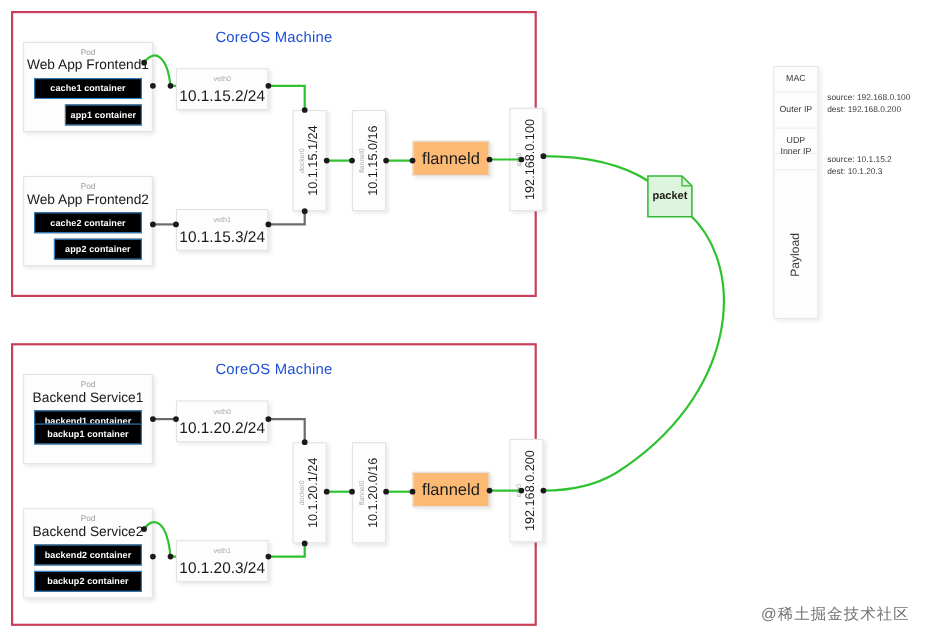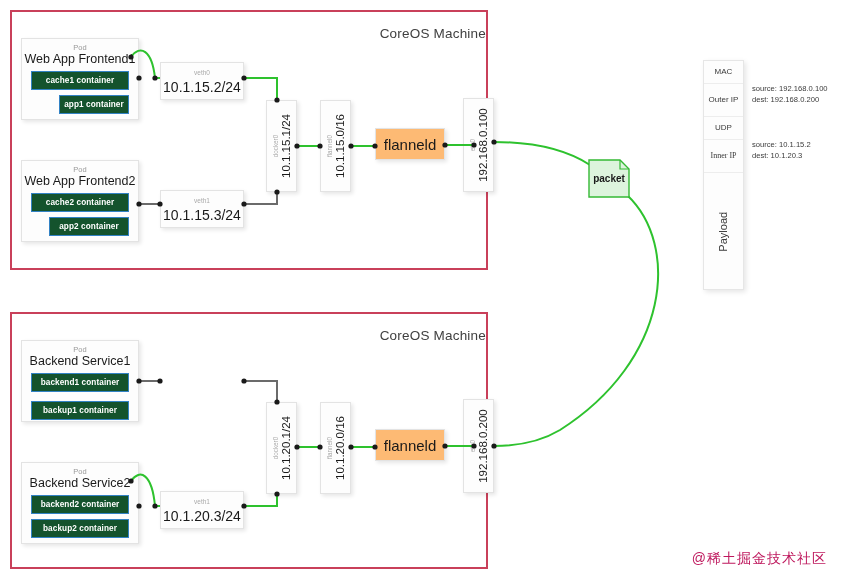--- a/index.html
+++ b/index.html
@@ -3,31 +3,31 @@
 <meta charset="utf-8">
 <style>
   html,body{margin:0;padding:0;background:#ffffff;}
   body{width:843px;height:582px;position:relative;overflow:hidden;
        font-family:"Liberation Sans","DejaVu Sans",sans-serif;}
   .canvas{position:absolute;left:0;top:0;width:843px;height:582px;}
   svg.wires{position:absolute;left:0;top:0;width:843px;height:582px;pointer-events:none;}
 
   
   .machine{position:absolute;border:2px solid #c9405a;background:#ffffff;box-sizing:border-box;}
-  .machine-title{position:absolute;width:100%;text-align:right;top:14px;left:0;
-    font-size:13.5px;color:#404040;letter-spacing:.2px;}
+  .machine-title{position:absolute;width:100%;text-align:center;top:14px;left:0;
+    font-size:13.5px;color:#1d4ed8;letter-spacing:.2px;}
 
   
   .pod{position:absolute;background:#fdfdfd;border:1px solid #e3e3e3;
        box-shadow:2px 2px 4px rgba(0,0,0,.10);box-sizing:border-box;}
   .pod-kind{position:absolute;top:4px;left:0;width:100%;text-align:center;
        font-size:7.5px;color:#9a9a9a;}
   .pod-title{position:absolute;top:13px;left:0;width:100%;text-align:center;
        font-size:12.5px;color:#1a1a1a;}
-  .ctr{position:absolute;left:9px;right:9px;height:19px;background:#14532d;
+  .ctr{position:absolute;left:9px;right:9px;height:19px;background:#000000;
        border:1px solid #3282c4;color:#ffffff;font-size:8.2px;font-weight:bold;
        display:flex;align-items:center;justify-content:center;box-sizing:border-box;
        letter-spacing:.1px;}
 
   
   .veth{position:absolute;background:#fdfdfd;border:1px solid #e3e3e3;
         box-shadow:2px 2px 4px rgba(0,0,0,.10);box-sizing:border-box;}
   .veth-kind{position:absolute;top:6px;left:0;width:100%;text-align:center;
         font-size:6.5px;color:#a9a9a9;}
   .veth-ip{position:absolute;top:16px;left:0;width:100%;text-align:center;
@@ -58,21 +58,21 @@
         box-shadow:2px 2px 5px rgba(0,0,0,.10);box-sizing:border-box;}
   .lrow{position:absolute;left:0;width:100%;box-sizing:border-box;
         border-bottom:1px solid #ededed;display:flex;align-items:center;
         justify-content:center;text-align:center;font-size:8px;color:#3a3a3a;
         line-height:9.5px;}
   .lrow.last{border-bottom:none;}
   .lrow.vert span{transform:rotate(-90deg);white-space:nowrap;font-size:11px;}
   .note{position:absolute;font-size:7.6px;color:#3a3a3a;line-height:10.5px;
         white-space:pre-line;}
 
-  .watermark{position:absolute;right:16px;bottom:14px;font-size:14px;color:#be185d;
+  .watermark{position:absolute;right:16px;bottom:14px;font-size:14px;color:#737373;
         letter-spacing:1px;text-align:right;}
 </style>
 </head>
 <body>
 
 <div class="canvas">
 
   <div class="machine" style="left:10px;top:10px;width:478px;height:260px;">
     <div class="machine-title">CoreOS Machine</div>
   </div>
@@ -123,30 +123,34 @@
   </div>
 
   <div class="machine" style="left:10px;top:312px;width:478px;height:257px;">
     <div class="machine-title">CoreOS Machine</div>
   </div>
 
   <div class="pod" style="left:21px;top:340px;width:118px;height:82px;">
     <div class="pod-kind">Pod</div>
     <div class="pod-title">Backend Service1</div>
     <div class="ctr" style="top:32px;">backend1 container</div>
-    <div class="ctr" style="top:60px;">backup1 container</div>
+    <div class="ctr" style="top:44px;">backup1 container</div>
   </div>
 
   <div class="pod" style="left:21px;top:462px;width:118px;height:82px;">
     <div class="pod-kind">Pod</div>
     <div class="pod-title">Backend Service2</div>
     <div class="ctr" style="top:32px;">backend2 container</div>
     <div class="ctr" style="top:56px;">backup2 container</div>
   </div>
 
+  <div class="veth" style="left:160px;top:364px;width:84px;height:38px;">
+    <div class="veth-kind">veth0</div>
+    <div class="veth-ip">10.1.20.2/24</div>
+  </div>
   <div class="veth" style="left:160px;top:491px;width:84px;height:38px;">
     <div class="veth-kind">veth1</div>
     <div class="veth-ip">10.1.20.3/24</div>
   </div>
 
   <div class="vbox" style="left:266px;top:402px;width:31px;height:92px;">
     <div class="vbox-inner">
       <span class="vbox-kind">docker0</span>
       <span class="vbox-ip">10.1.20.1/24</span>
     </div>
@@ -237,21 +241,21 @@
 
   <div class="packet" style="left:589px;top:160px;width:40px;height:37px;">
     <span>packet</span>
   </div>
 
   <div class="legend" style="left:703px;top:60px;width:41px;height:230px;">
     <div class="lrow" style="top:0;height:23px;">MAC</div>
     <div class="lrow" style="top:23px;height:33px;">Outer
 IP</div>
     <div class="lrow" style="top:56px;height:23px;">UDP</div>
-    <div class="lrow" style="top:79px;height:33px;font-family:Liberation Serif, serif;">Inner
+    <div class="lrow" style="top:61px;height:33px;">Inner
 IP</div>
     <div class="lrow vert last" style="top:112px;height:118px;">
       <span>Payload</span>
     </div>
   </div>
 
   <div class="note" style="left:752px;top:84px;width:95px;">source: 192.168.0.100
 dest: 192.168.0.200</div>
   <div class="note" style="left:752px;top:140px;width:95px;">source: 10.1.15.2
 dest: 10.1.20.3</div>

